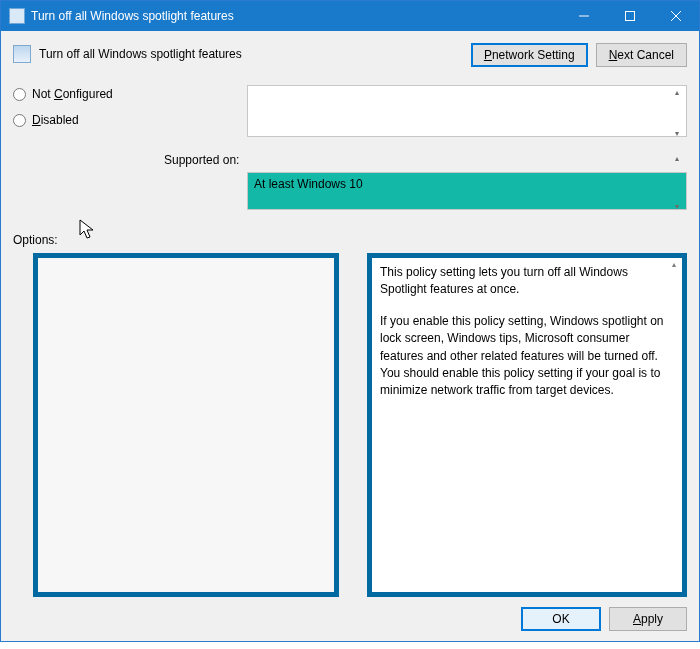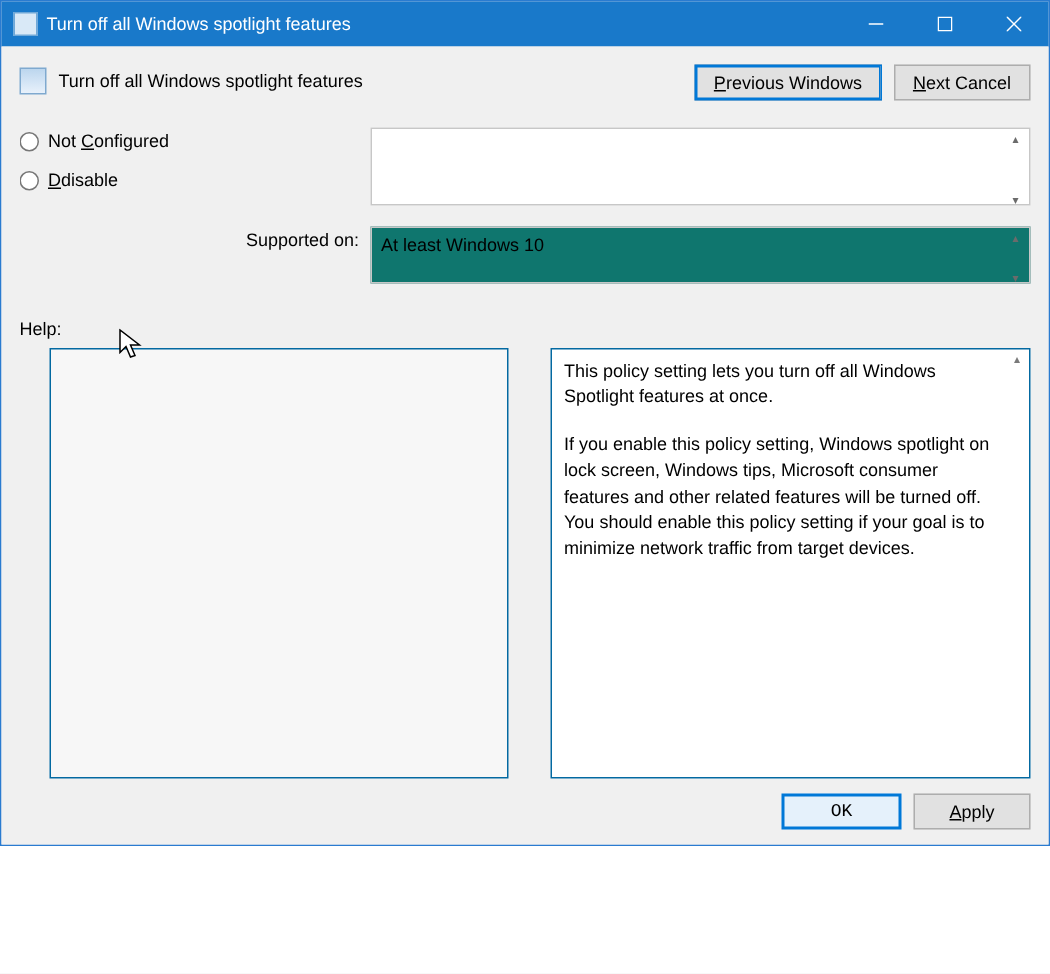--- a/index.html
+++ b/index.html
@@ -8,21 +8,21 @@
     font-family: "Segoe UI", Tahoma, sans-serif;
     font-size: 12px;
     background: #fff;
     width: 700px;
     height: 649px;
     overflow: hidden;
     color: #000;
   }
   .window {
     width: 700px;
-    height: 564px;
+    height: 642px;
     border: 1px solid #2a7bd0;
     display: flex;
     flex-direction: column;
     background: #f0f0f0;
   }
   
   .titlebar {
     height: 30px;
     background: #1979ca;
     color: #fff;
@@ -90,21 +90,20 @@
   .btn.focus {
     outline: 1px solid #0078d7;
     outline-offset: -1px;
     box-shadow: inset 0 0 0 1px #0078d7;
   }
   .btn.primary {
     background: #e5f1fb;
     border-color: #0078d7;
     box-shadow: inset 0 0 0 1px #0078d7;
     min-width: 80px;
-    font-family: Liberation Mono, monospace;
   }
   .btn.thin { min-width: 78px; }
 
   .u { text-decoration: underline; }
 
   
   .config-block {
     display: grid;
     grid-template-columns: 140px 72px 1fr;
     column-gap: 2px;
@@ -143,21 +142,21 @@
   }
   .multiline {
     width: 100%;
     border: 1px solid #c7c7c7;
     background: #fff;
     font: inherit;
     padding: 4px 18px 4px 6px;
     resize: none;
     position: relative;
   }
-  .multiline.readonly { background: #0f766e; }
+  .multiline.readonly { background: #14b8a6; margin-top: 21px; }
   .ml-wrap { position: relative; }
   .spin {
     position: absolute;
     right: 2px;
     width: 14px;
     display: flex;
     flex-direction: column;
     justify-content: space-between;
     top: 2px; bottom: 2px;
     pointer-events: none;
@@ -180,21 +179,21 @@
 
   
   .panels {
     display: flex;
     gap: 8px;
     margin-top: 6px;
     flex: 1;
     min-height: 0;
   }
   .panel {
-    border: 1px solid #0369a1;
+    border: 5px solid #0369a1;
     background: #fff;
     position: relative;
     margin-left: 20px;
   }
   .panel.options {
     width: 306px;
     background: #f7f7f7;
   }
   .panel.help {
     flex: 1;
@@ -260,38 +259,38 @@
   <div class="client" style="position:relative;">
 
     <div class="header-row">
       <div class="policy-heading">
         <div class="picon"></div>
         <div class="ptitle">Turn off all Windows spotlight features</div>
       </div>
       <div class="navbtns">
         <button class="btn focus">
             <span class="u">P</span>
-            <span>revious Windows</span>
+            <span>network Setting</span>
           </button>
         <button class="btn">
             <span class="u">N</span>
             <span>ext Cancel</span>
           </button>
       </div>
     </div>
 
     <div class="config-block">
       <div class="radios">
         <label class="radio">
           <input type="radio" name="state" style="">
           <span><span>Not </span><span class="u">C</span><span>onfigured</span></span>
         </label>
         <label class="radio">
           <input type="radio" name="state" style="">
-          <span><span class="u">D</span><span>disable</span></span>
+          <span><span class="u">D</span><span>isabled</span></span>
         </label>
       </div>
 
       <div class="box-comment ml-wrap">
         <textarea class="multiline" rows="3" style=""></textarea>
         <div class="spin">
           <div class="arr">▴</div>
           <div class="arr">▾</div>
         </div>
       </div>
@@ -300,21 +299,21 @@
       <div class="box-supported ml-wrap">
         <textarea class="multiline readonly" rows="2" readonly="" style="">At least Windows 10</textarea>
         <div class="spin">
           <div class="arr">▴</div>
           <div class="arr">▾</div>
         </div>
       </div>
     </div>
 
     <div class="midlabels">
-      <div class="helplabel">Help:</div>
+      <div class="optlabel">Options:</div>
     </div>
 
     <div class="panels">
       <div class="panel options"></div>
       <div class="panel help">
         <p>This policy setting lets you turn off all Windows Spotlight features at once.</p>
         <p>If you enable this policy setting, Windows spotlight on lock screen, Windows tips, Microsoft consumer features and other related features will be turned off. You should enable this policy setting if your goal is to minimize network traffic from target devices.</p>
         <div class="help-scroll">
           <div class="arr">▴</div>
         </div>

